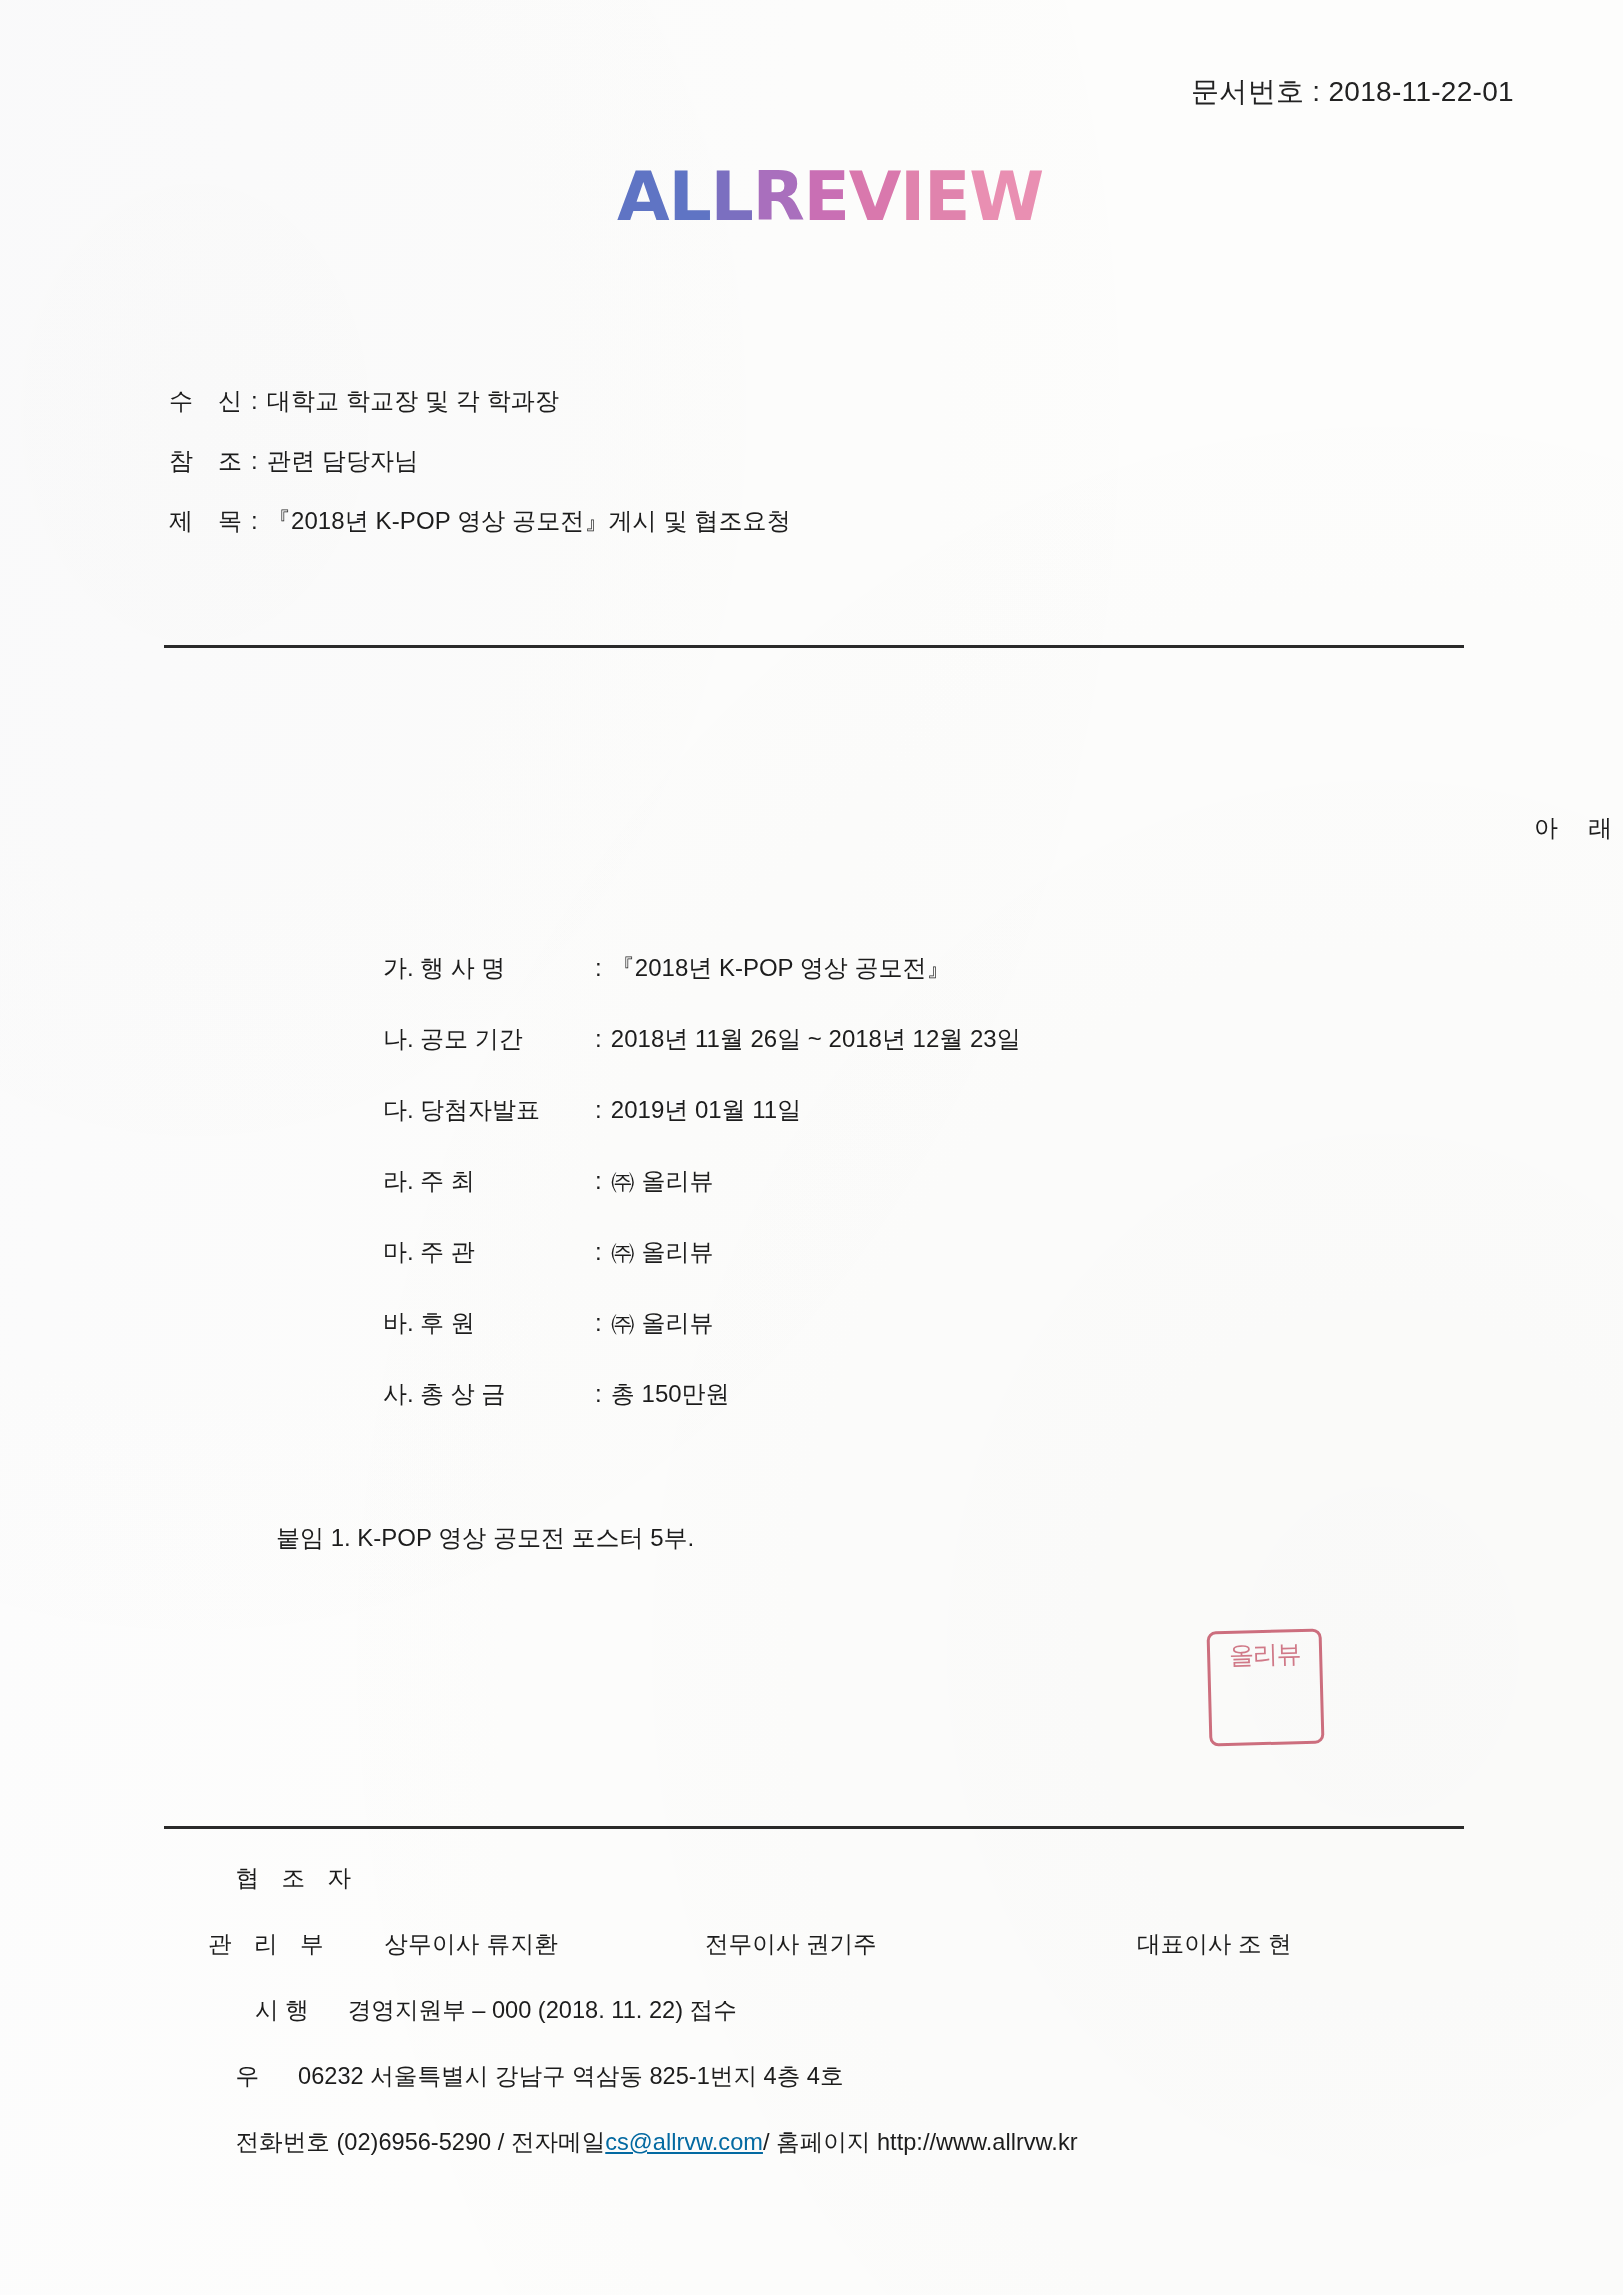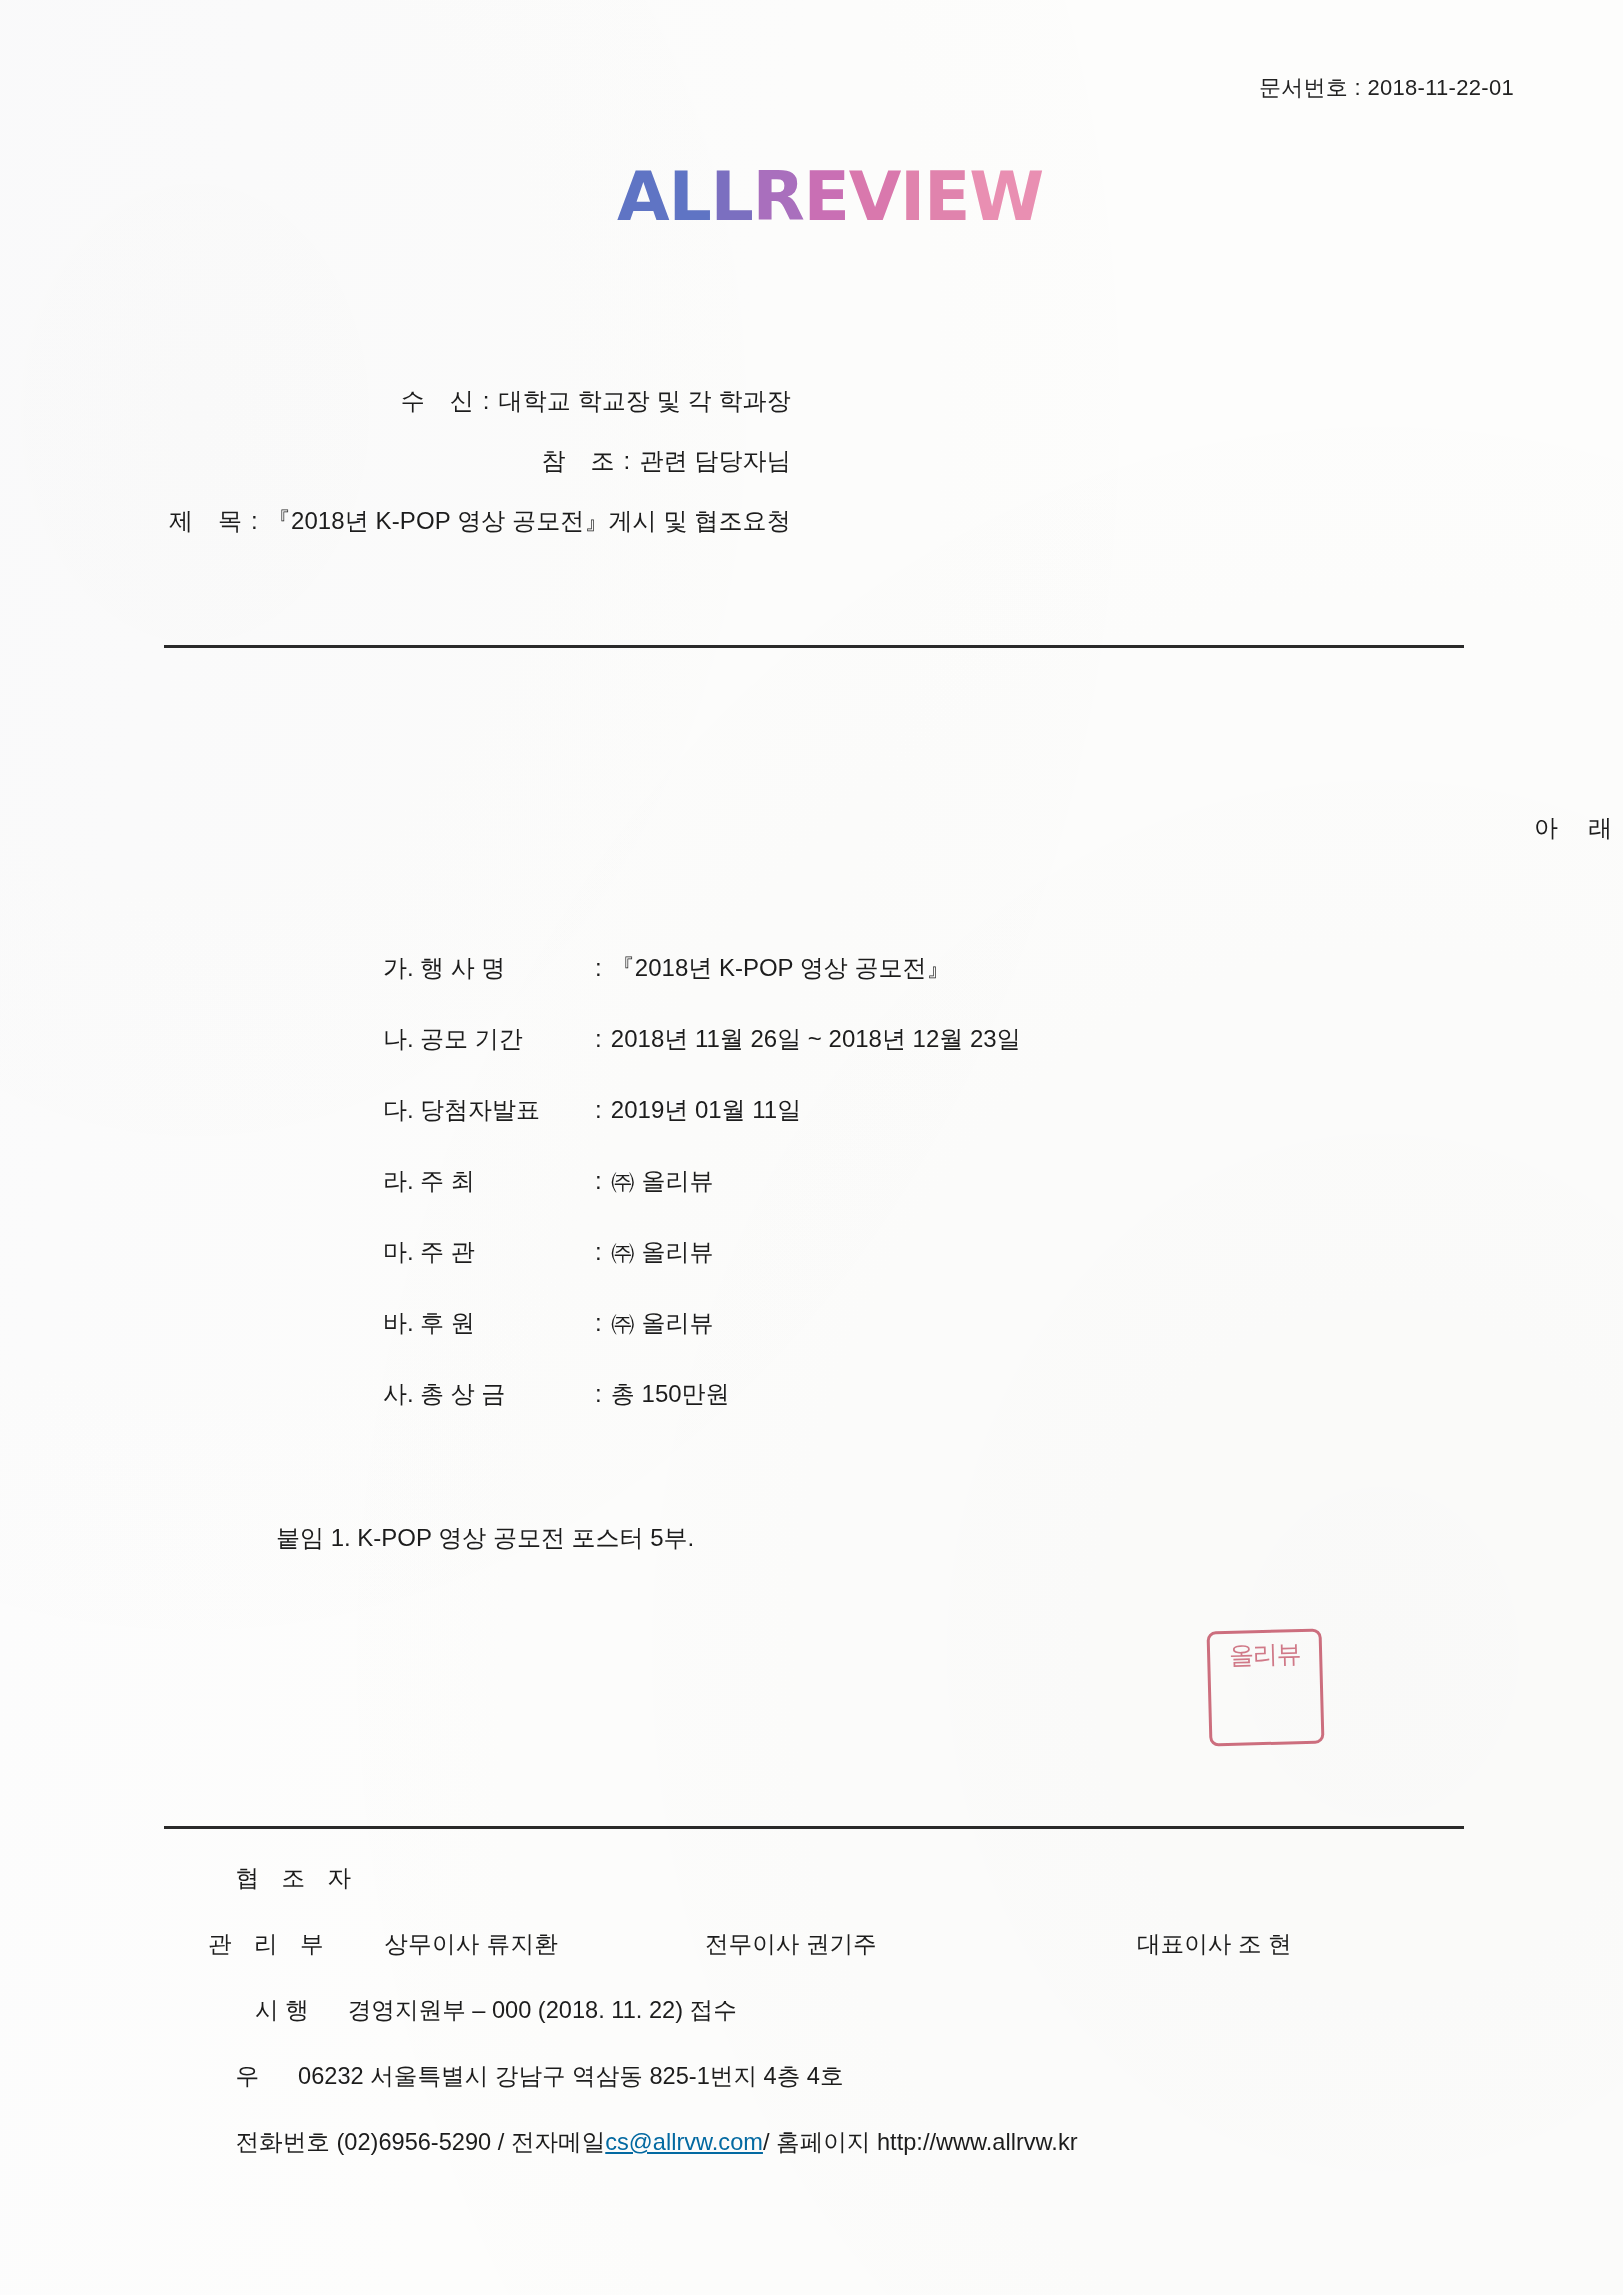--- a/index.html
+++ b/index.html
@@ -27,21 +27,21 @@
     background:
       radial-gradient(ellipse at 12% 18%, rgba(0,0,0,0.012), rgba(0,0,0,0) 55%),
       radial-gradient(ellipse at 85% 72%, rgba(0,0,0,0.015), rgba(0,0,0,0) 60%),
       linear-gradient(100deg, rgba(250,250,252,0.5) 0%, rgba(255,255,255,0) 40%);
     pointer-events: none;
   }
   .doc-number {
     position: absolute;
     top: 73px;
     right: 110px;
-    font-size: 22px;
+    font-size: 28px;
     letter-spacing: 0.3px;
     color: #222;
     white-space: nowrap;
   }
   .logo {
     position: absolute;
     top: 157px;
     left: 0;
     right: 0;
     text-align: center;
@@ -65,21 +65,20 @@
     top: 389px;
     left: 169px;
     font-size: 24px;
     line-height: 1;
   }
   .header-row {
     display: flex;
     align-items: baseline;
     margin-bottom: 36px;
     white-space: nowrap;
-    justify-content: flex-end;
   }
   .hl-label {
     display: inline-block;
     width: 82px;
     letter-spacing: 9.2px;
   }
   .hl-colon { padding-right: 9.2px; }
   .hl-value { letter-spacing: 0.1px; }
 
   .rule {

